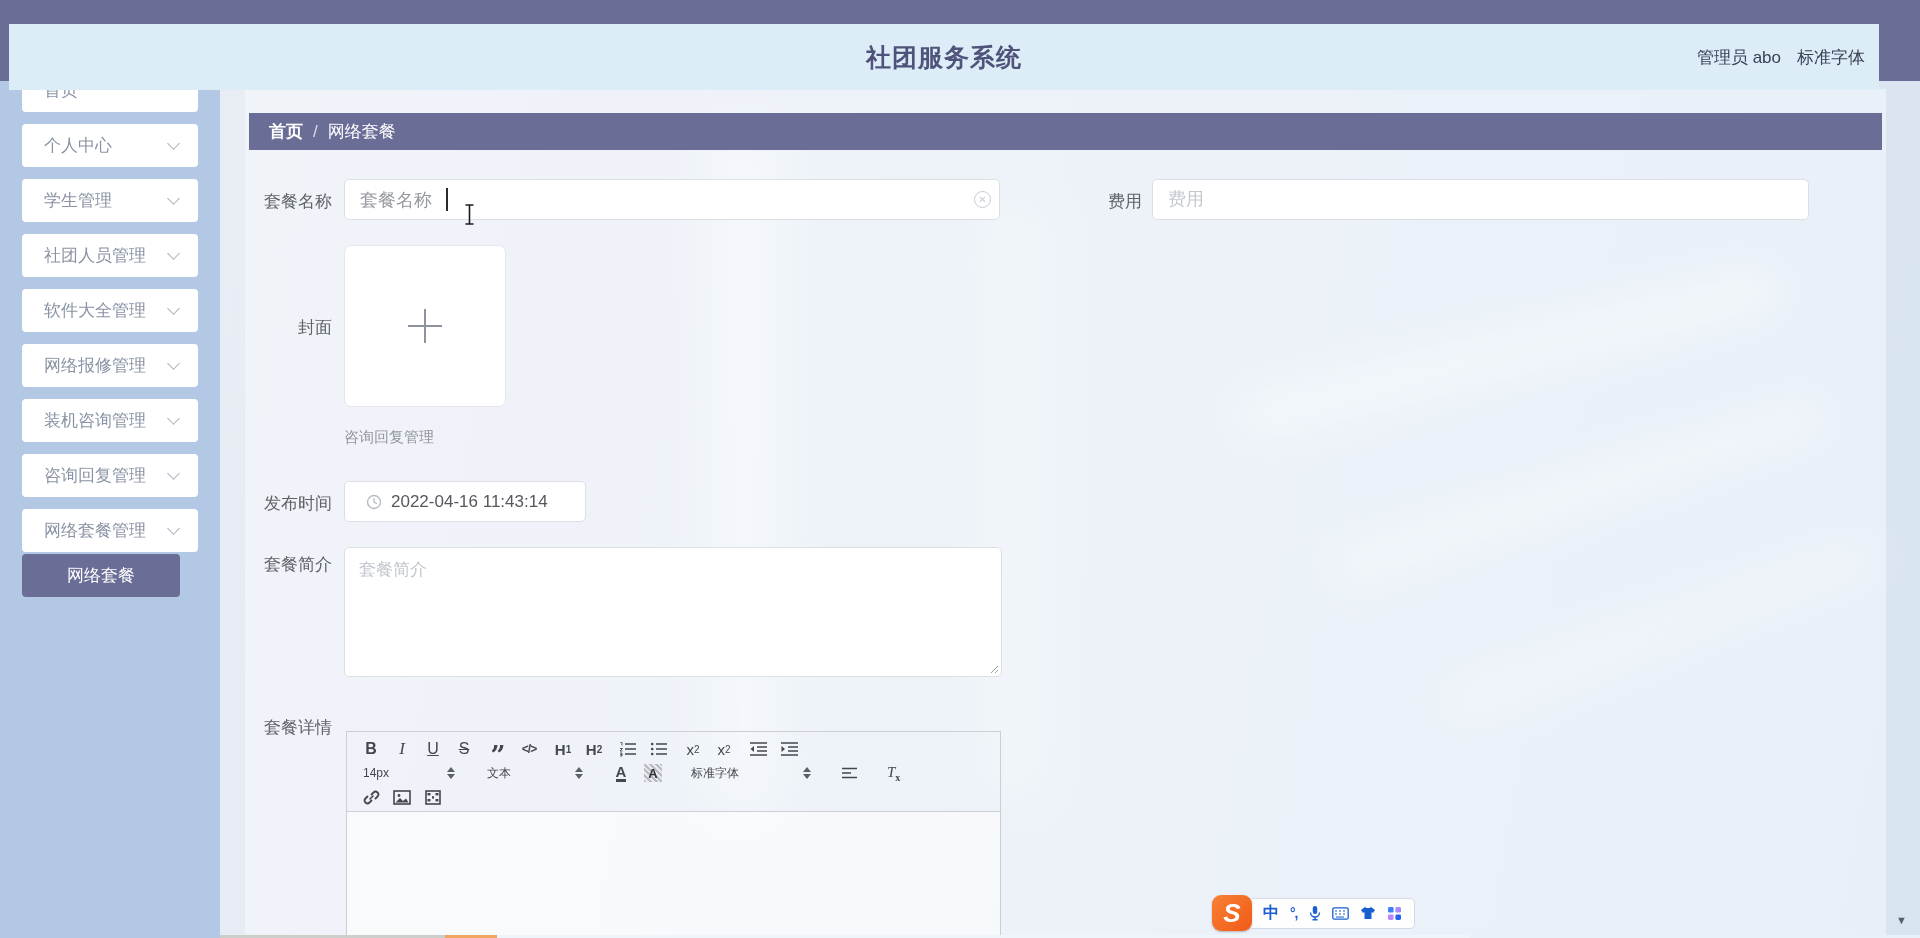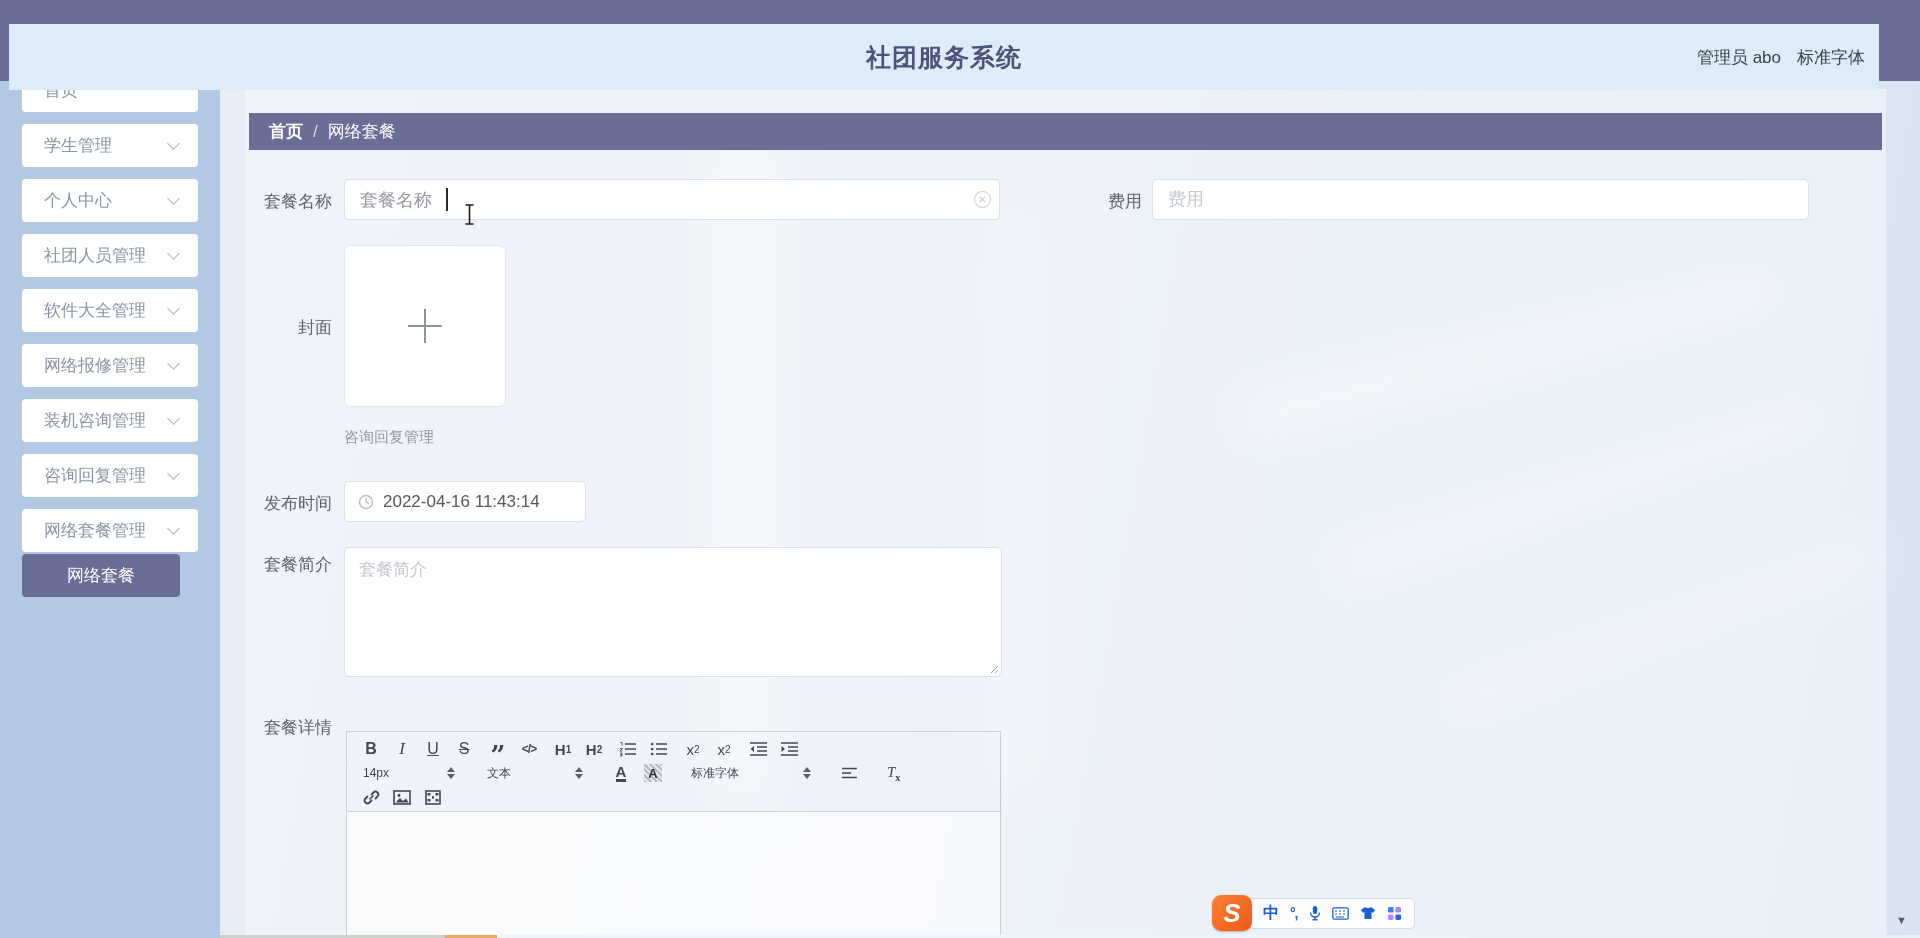--- a/index.html
+++ b/index.html
@@ -50,21 +50,21 @@
 
   .upload-box { position:absolute; left:344px; top:245px; width:162px; height:162px; background:#ffffff;
                 border:1px solid #e4e7ec; border-radius:7px; display:flex; align-items:center; justify-content:center; cursor:pointer; }
   .plus { position:relative; width:34px; height:34px; }
   .plus:before,.plus:after { content:""; position:absolute; background:#8c939d; }
   .plus:before { left:16px; top:0; width:2px; height:34px; }
   .plus:after { left:0; top:16px; width:34px; height:2px; }
   .upload-hint { position:absolute; left:344px; top:428px; font-size:15px; color:#94989e; }
 
   .date-inp { position:absolute; left:344px; top:481px; width:242px; height:41px; background:#fff; border:1px solid #dcdfe6;
-              border-radius:5px; display:flex; align-items:center; padding-left:13px; gap:9px; }
+              border-radius:5px; display:flex; align-items:center; padding-left:21px; gap:9px; }
   .date-text { font-size:17px; color:#55585e; }
 
   .tarea { position:absolute; left:344px; top:547px; width:658px; height:130px; background:#fff; border:1px solid #dcdfe6;
            border-radius:5px; resize:none; outline:none; font-family:inherit; font-size:17px; color:#5f6368; padding:10px 14px; }
   .tarea::placeholder { color:#c3c7cf; }
   .resize-h { position:absolute; left:988px; top:663px; pointer-events:none; }
 
   
   .editor { position:absolute; left:346px; top:731px; width:655px; }
   .ed-toolbar { border:1px solid #ccced3; height:81px; padding:5px 12px 4px 12px; display:flex; flex-direction:column; justify-content:space-between; }
@@ -139,26 +139,26 @@
 
   <div class="sidebar">
     <div class="side-list">
 
         <div class="side-item first">
           <span>首页</span>
 
         </div>
 
         <div class="side-item">
+          <span>个人中心</span>
+          <span class="chev"></span>
+        </div>
+
+        <div class="side-item">
           <span>学生管理</span>
-          <span class="chev"></span>
-        </div>
-
-        <div class="side-item">
-          <span>个人中心</span>
           <span class="chev"></span>
         </div>
 
         <div class="side-item">
           <span>社团人员管理</span>
           <span class="chev"></span>
         </div>
 
         <div class="side-item">
           <span>软件大全管理</span>

